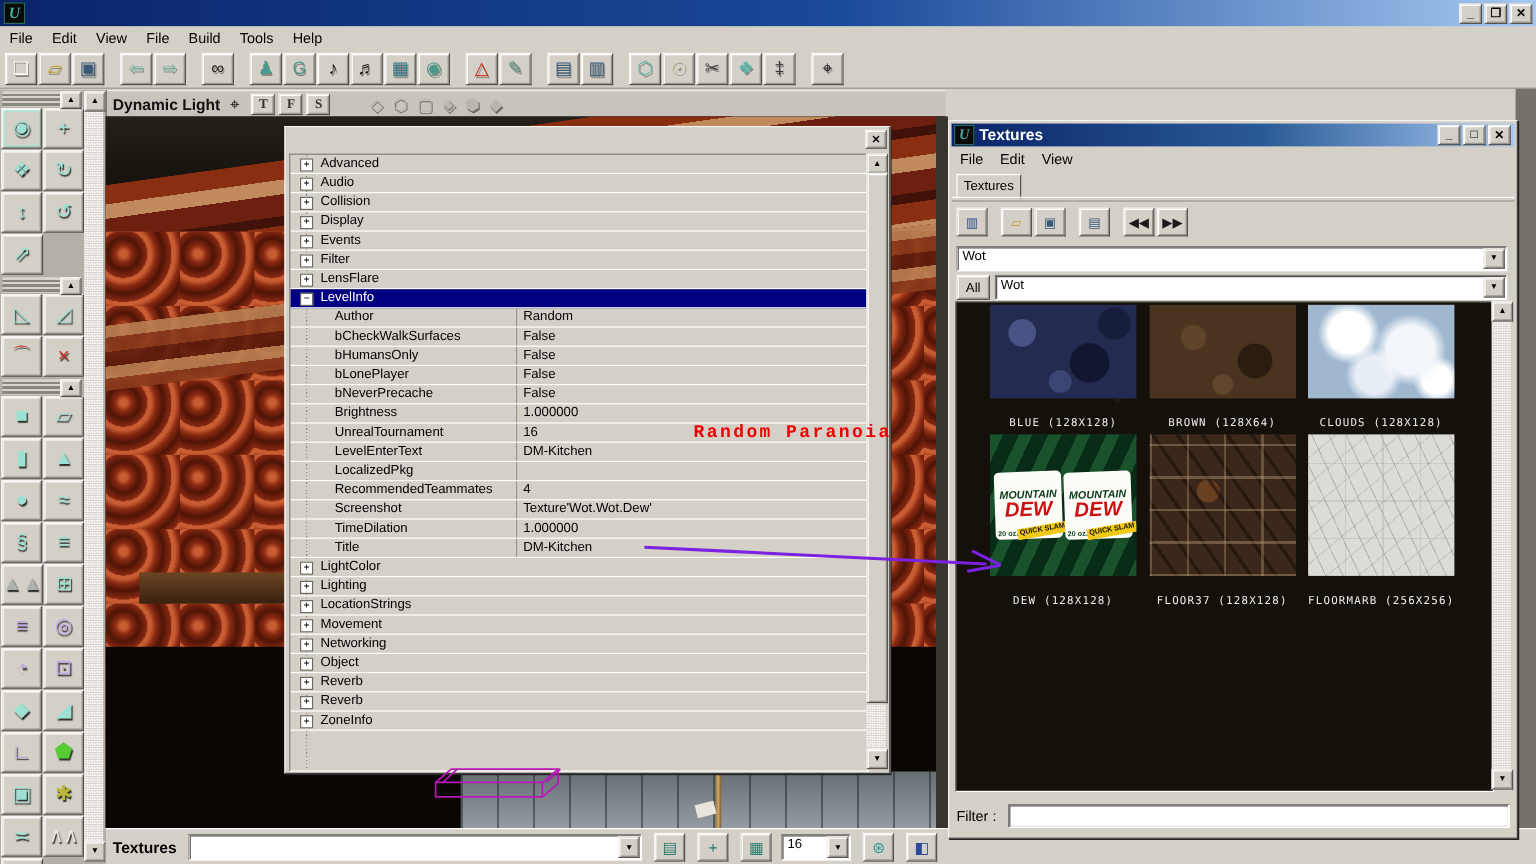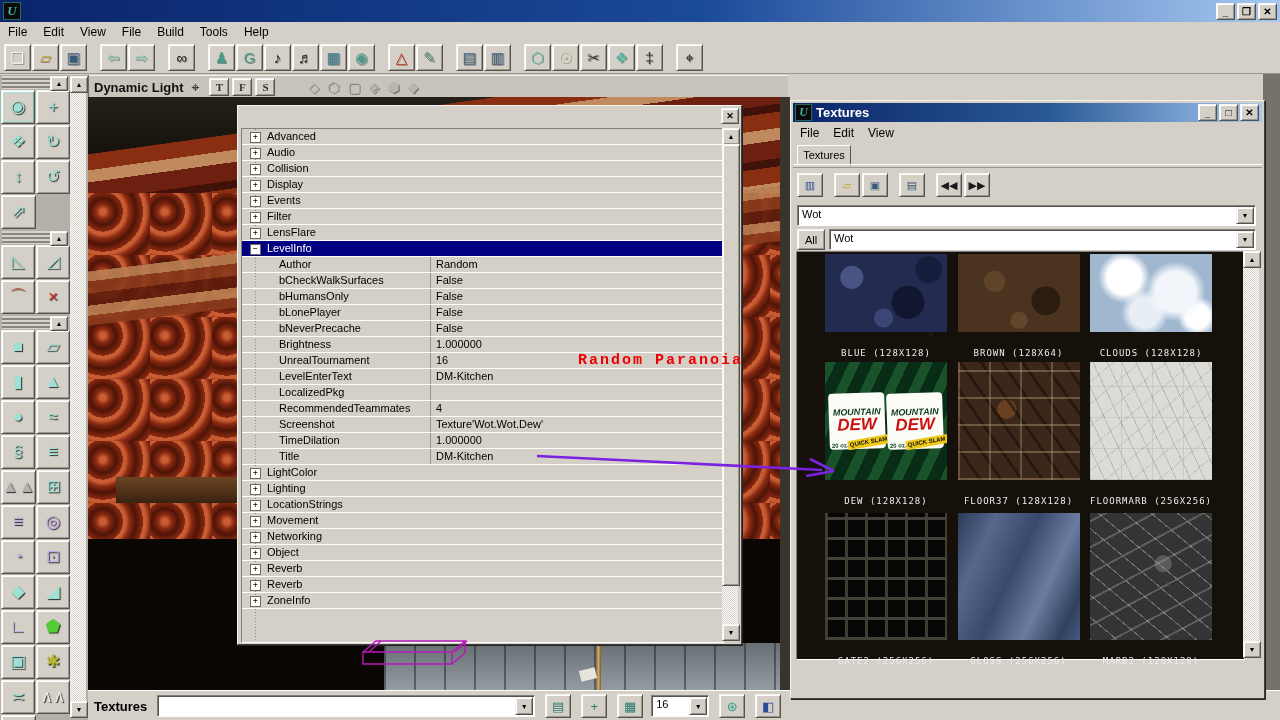--- a/index.html
+++ b/index.html
@@ -665,39 +665,29 @@
         </div>
         <div class="tex-cell">
           <div class="tex-img k-floor37" style="height: 118px;"></div>
           <div class="tex-label">FLOOR37 (128X128)</div>
         </div>
         <div class="tex-cell">
           <div class="tex-img k-floormarb" style="height: 118px;"></div>
           <div class="tex-label">FLOORMARB (256X256)</div>
         </div>
       </div>
-      <div class="tex-row" style="top: 261px;">
-        <div class="tex-cell">
-          <div class="tex-img k-gate2" style="height: 127px;"></div>
-          <div class="tex-label">GATE2 (256X256)</div>
-        </div>
-        <div class="tex-cell">
-          <div class="tex-img k-gloss" style="height: 127px;"></div>
-          <div class="tex-label">GLOSS (256X256)</div>
-        </div>
-        <div class="tex-cell">
-          <div class="tex-img k-marb2" style="height: 127px;"></div>
-          <div class="tex-label">MARB2 (128X128)</div>
-        </div>
-      </div>
     </div>
   <div id="tx-scroll">
     <div class="sarrow btn bout lp-up">▲</div>
     <div id="tx-thumb"></div>
     <div class="sarrow btn bout lp-dn">▼</div>
+  </div>
+  <div id="tx-filterrow">
+    <span>Filter :</span>
+    <div id="tx-filter" class="bin"></div>
   </div>
 </div>
 
 <div id="bottombar" class="abs">
   <span id="cmd-label">Textures</span>
   <div id="cmd-combo" class="combo" style="position:relative;">
     <span></span>
     <div class="drop btn bout">▼</div>
   </div>
   <span id="bb-icons" style="display:flex;">

